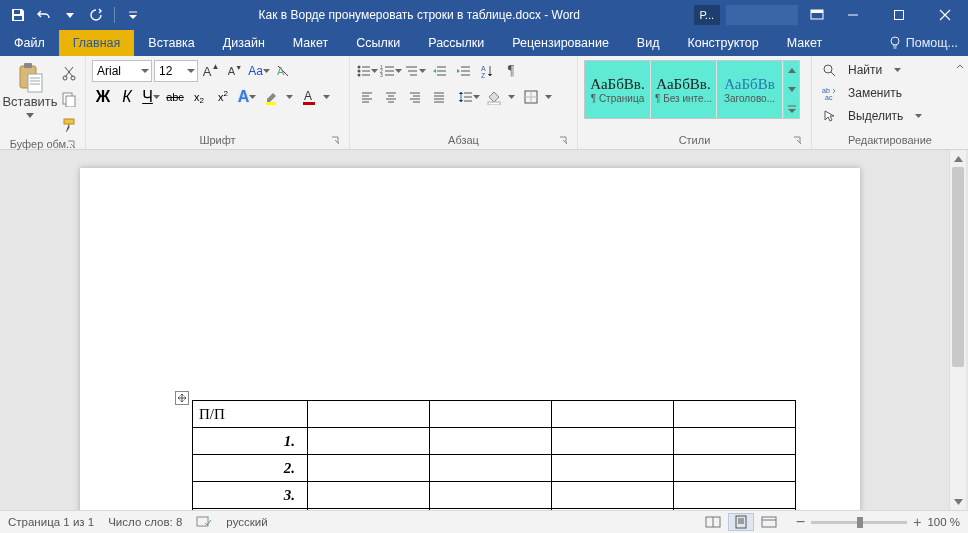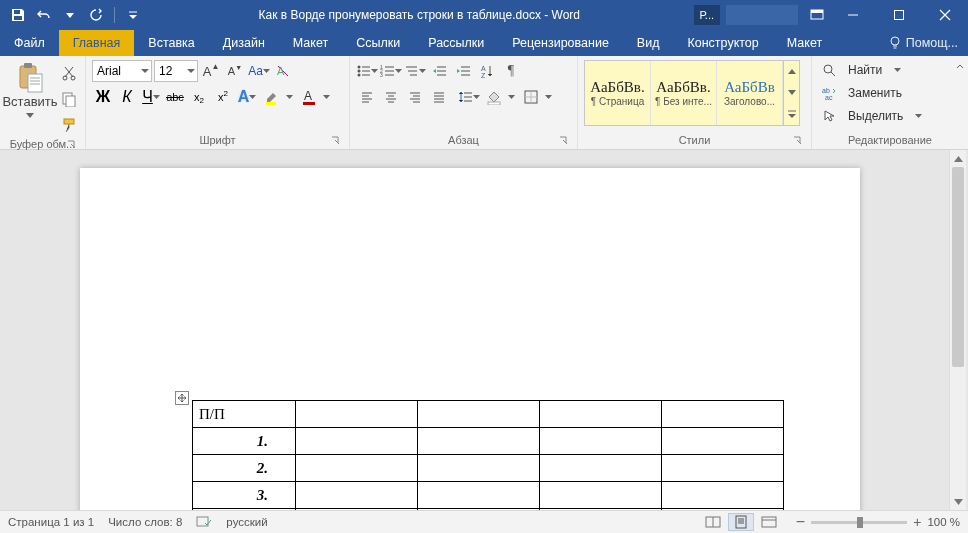--- a/index.html
+++ b/index.html
@@ -35,36 +35,36 @@
 .fontname { height:22px; width:60px; border:1px solid #c0c0c0; background:#fff; font-size:12px; padding:0 4px; display:flex; align-items:center; position:relative;}
 .fontname .dd{ position:absolute; right:2px; top:3px;}
 .fontsize { height:22px; width:44px; border:1px solid #c0c0c0; background:#fff; font-size:12px; padding:0 4px; display:flex; align-items:center; position:relative;}
 .fontsize .dd{ position:absolute; right:2px; top:3px;}
 .ico { width:22px; height:22px; display:flex; align-items:center; justify-content:center; }
 .splitbtn{ display:flex;}
 .splitbtn .main{width:24px;height:22px; border:1px solid transparent; display:flex;align-items:center;justify-content:center; gap:0;}
 .splitbtn .arr{width:11px;height:22px;border:1px solid transparent; border-left:none; display:flex;align-items:center;justify-content:center;}
 .bigbtn { width:48px; display:flex; flex-direction:column; align-items:center; font-size:13px; color:#444; gap:2px; padding:2px 2px;}
 .bigbtn .cap{ text-align:center; line-height:12px;}
-.styles-gal { display:flex; border:1px solid #c7c7c7; background:#fef9c3; height:66px;}
+.styles-gal { display:flex; border:1px solid #c7c7c7; background:#5eead4; height:59px;}
 .styles-gal .cell{ width:66px; border-right:1px solid #e2e2e2; display:flex; flex-direction:column; align-items:center; justify-content:center; font-size:10px; color:#555; padding:2px;}
 .styles-gal .cell .prev{ font-size:15px; color:#222; font-family:"Times New Roman",serif;}
 .styles-gal .cell .prev.blue{ color:#2e74b5;}
 .styles-gal .more{ width:16px; border-left:1px solid #c7c7c7; display:flex; flex-direction:column;}
 .styles-gal .more .m{ flex:1; display:flex;align-items:center;justify-content:center;}
 .edit-col{ display:flex; flex-direction:column; gap:3px; font-size:12px; color:#333;}
 .edit-col .erow{ display:flex; align-items:center; gap:12px; height:20px; padding:0 4px;}
 .chev{ width:16px; height:94px; position:absolute; right:0; top:0; display:flex; align-items:flex-start; justify-content:center; padding-top:6px;}
 
 .workspace{ position:absolute; top:150px; left:0; right:0; bottom:23px; background:#e6e6e6; overflow:hidden;}
 .page{ position:absolute; left:80px; top:18px; width:780px; height:500px; background:#fff; box-shadow:0 0 6px rgba(0,0,0,.25);}
 .tbl-anchor{ position:absolute; left:175px; top:241px; width:14px; height:14px; border:1px solid #888; background:#fff; display:flex;align-items:center;justify-content:center;}
 .doc-table{ position:absolute; left:192px; top:250px; border-collapse:collapse;}
 .doc-table td{ border:1px solid #000; height:27px; font-family:"Times New Roman",serif; font-size:15px; padding:0 6px;}
-.doc-table td.c0{ width:103px; text-align:right; font-style:italic; font-weight:bold; padding-right:27px;}
+.doc-table td.c0{ width:115px; text-align:right; font-style:italic; font-weight:bold; padding-right:12px;}
 .doc-table td.cn{ width:122px;}
 .doc-table tr.hd td.c0{ text-align:left; font-style:normal; font-weight:normal; padding-left:6px;}
 .vscroll{ position:absolute; right:2px; top:150px; bottom:23px; width:17px; background:#f0f0f0; border-left:1px solid #ddd;}
 .vscroll .up,.vscroll .dn{height:17px; display:flex;align-items:center;justify-content:center;}
 .vscroll .track{ position:absolute; top:17px; bottom:17px; left:0; right:0;}
 .vscroll .thumb{ position:absolute; left:2px; right:2px; top:0; height:200px; background:#c9c9c9; border-radius:2px;}
 .vscroll .dn{ position:absolute; bottom:0; left:0; right:0;}
 
 .status{ position:absolute; left:0; right:0; bottom:0; height:23px; background:#f3f3f3; border-top:1px solid #d9d9d9; display:flex; align-items:center; font-size:11.5px; color:#555; padding:0 8px; gap:14px;}
 .status .sp{ flex:1;}

